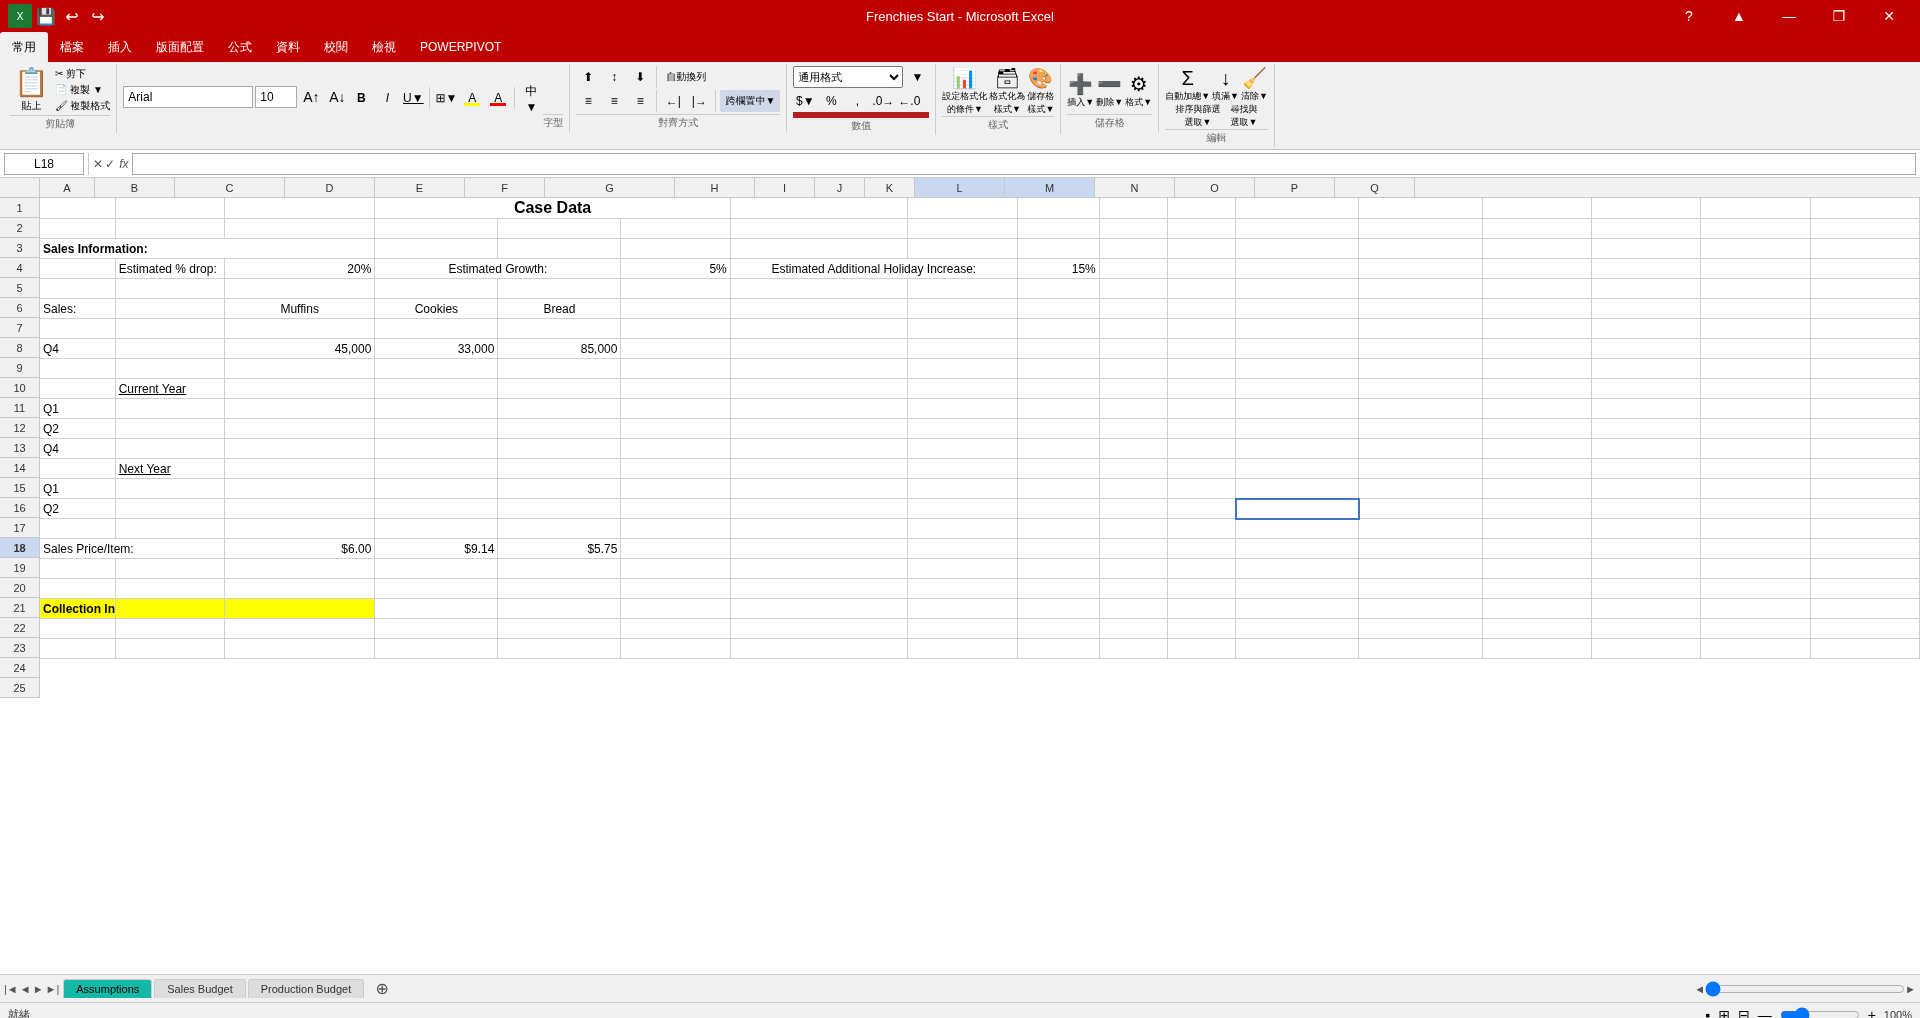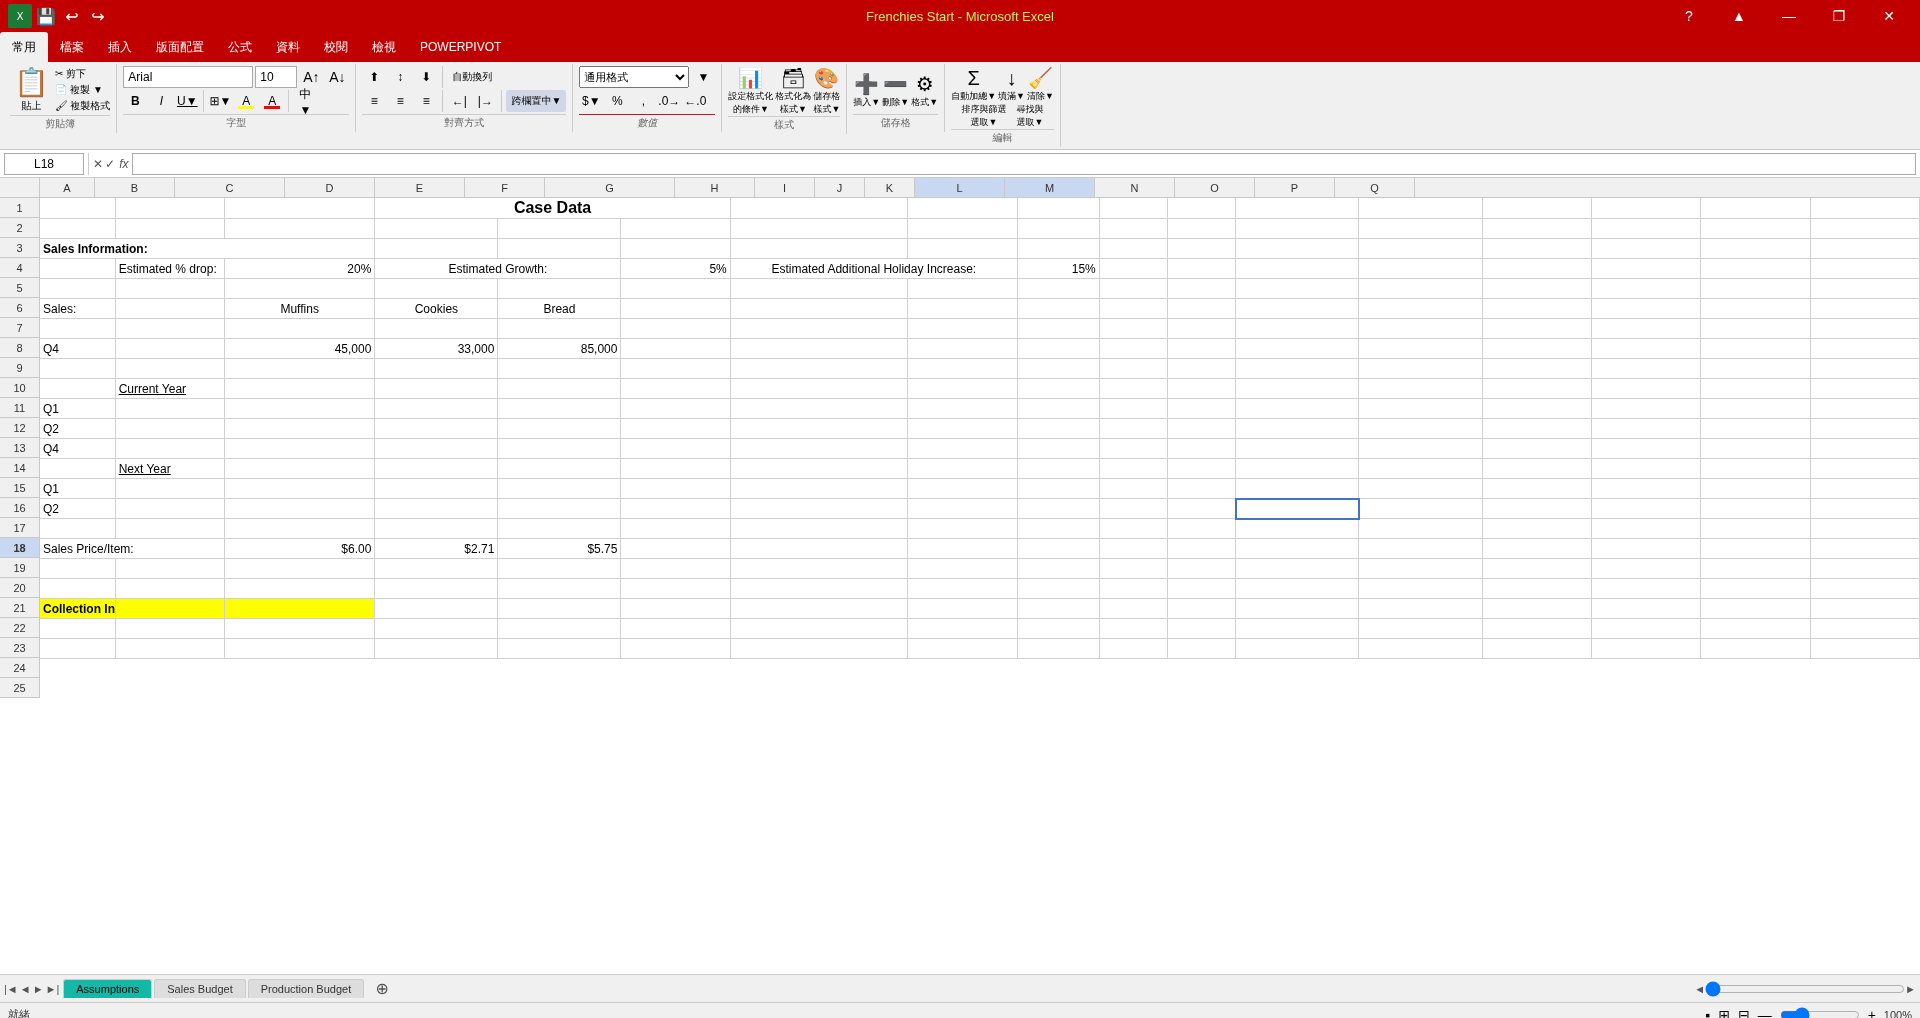--- a/index.html
+++ b/index.html
@@ -13,21 +13,21 @@
       align-items: center;
       justify-content: space-between;
       padding: 0 8px;
       color: white;
     }
     #title-bar .title-center {
       position: absolute;
       left: 50%;
       transform: translateX(-50%);
       font-size: 13px;
-      color: #bef264;
+      color: #ffffff;
     }
     #title-bar .window-controls {
       display: flex;
       gap: 4px;
       margin-left: auto;
     }
     #title-bar .win-btn {
       width: 46px;
       height: 32px;
       display: flex;
@@ -283,21 +283,21 @@
         </div>
         <div style="display:flex; flex-direction:column; justify-content:center; gap:2px;">
           <div style="font-size:10px; cursor:pointer; display:flex; align-items:center; gap:2px;">✂ 剪下</div>
           <div style="font-size:10px; cursor:pointer; display:flex; align-items:center; gap:2px;">📄 複製 ▼</div>
           <div style="font-size:10px; cursor:pointer; display:flex; align-items:center; gap:2px;">🖌 複製格式</div>
         </div>
       </div>
       <div style="font-size:10px; color:#666; text-align:center; width:100%; border-top:1px solid #ccc; padding-top:1px;">剪貼簿</div>
     </div>
 
-    <div style="display:flex; flex-direction:column; border-right:1px solid #ccc; padding:2px 6px; min-height:68px;">
+    <div style="display:flex; flex-direction:row; border-right:1px solid #ccc; padding:2px 6px; min-height:68px;">
       <div style="display:flex; gap:2px; align-items:center; margin-bottom:2px;">
         <input class="font-name-box" value="Arial" style="width: 130px;">
         <input class="font-size-box" value="10" style="width: 42px;">
         <button class="fmt-btn" style="font-size:14px;">A↑</button>
         <button class="fmt-btn" style="font-size:14px;">A↓</button>
       </div>
       <div style="display:flex; gap:2px; align-items:center;">
         <button class="fmt-btn" style="font-weight:bold;">B</button>
         <button class="fmt-btn" style="font-style:italic;">I</button>
         <button class="fmt-btn" style="text-decoration:underline;">U▼</button>
@@ -339,21 +339,21 @@
         </select>
         <button class="fmt-btn">▼</button>
       </div>
       <div style="display:flex; gap:2px; align-items:center;">
         <button class="fmt-btn">$▼</button>
         <button class="fmt-btn">%</button>
         <button class="fmt-btn">,</button>
         <button class="fmt-btn">.0→</button>
         <button class="fmt-btn">←.0</button>
       </div>
-      <div style="font-size:10px; color:#666; text-align:center; border-top:1px solid #b91c1c; padding-top:1px; margin-top:auto;font-style:italic;">數值</div>
+      <div style="font-size:10px; color:#666; text-align:center; border-top:6px solid #b91c1c; padding-top:1px; margin-top:auto;">數值</div>
     </div>
 
     <div style="display:flex; flex-direction:column; border-right:1px solid #ccc; padding:2px 6px; min-height:68px;">
       <div style="display:flex; gap:2px; align-items:center; flex:1;">
         <div style="display:flex; flex-direction:column; align-items:center; cursor:pointer;">
           <div style="font-size:20px;">📊</div>
           <div style="font-size:9px; text-align:center;">設定格式化<br>的條件▼</div>
         </div>
         <div style="display:flex; flex-direction:column; align-items:center; cursor:pointer;">
           <div style="font-size:20px;">🗃</div>
@@ -850,21 +850,21 @@
             <td></td>
             <td></td>
             <td></td>
             <td></td>
             <td></td>
           </tr>
 
           <tr>
             <td colspan="2">Sales Price/Item:</td>
             <td class="cell-right">$6.00</td>
-            <td class="cell-right">$2.71</td>
+            <td class="cell-right">$9.14</td>
             <td class="cell-right">$5.75</td>
             <td></td>
             <td></td>
             <td></td>
             <td></td>
             <td></td>
             <td></td>
             <td></td>
             <td></td>
             <td></td>

